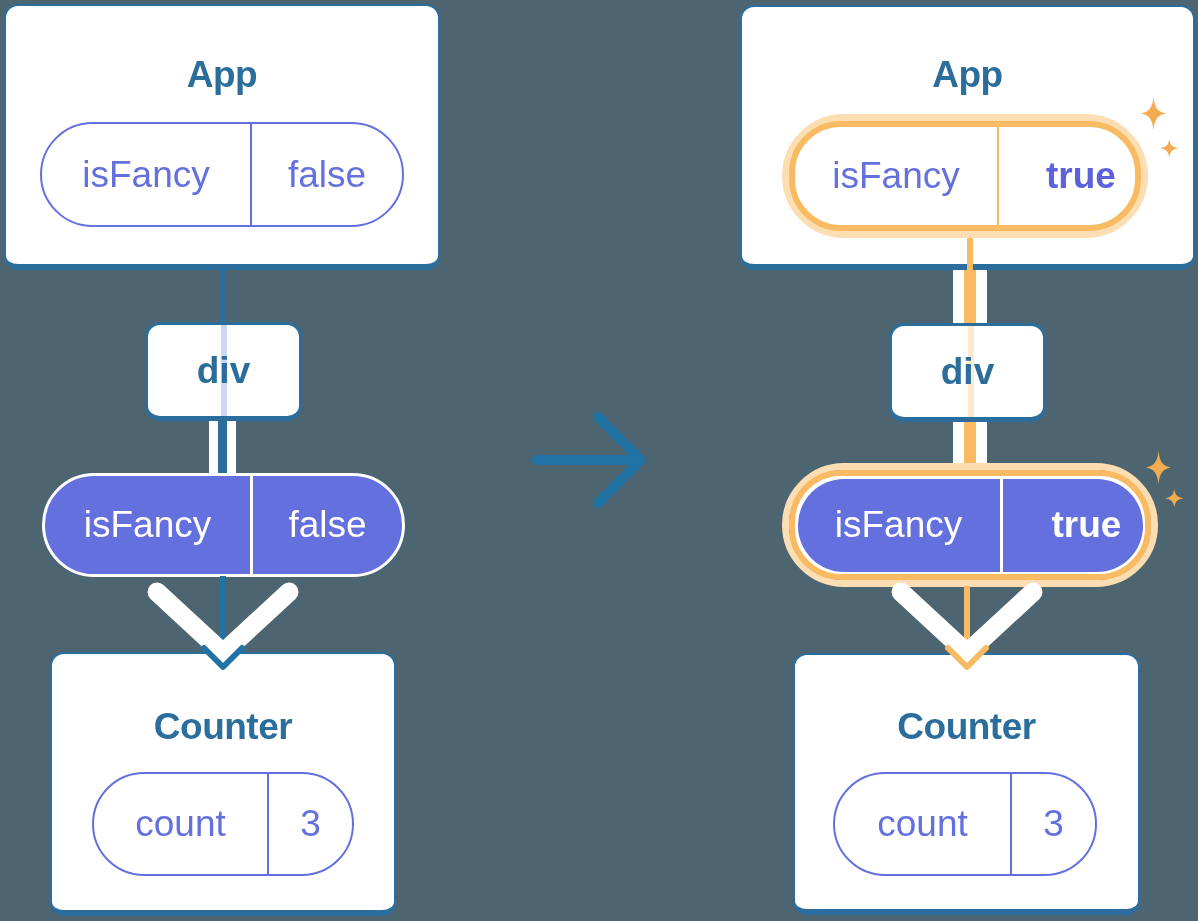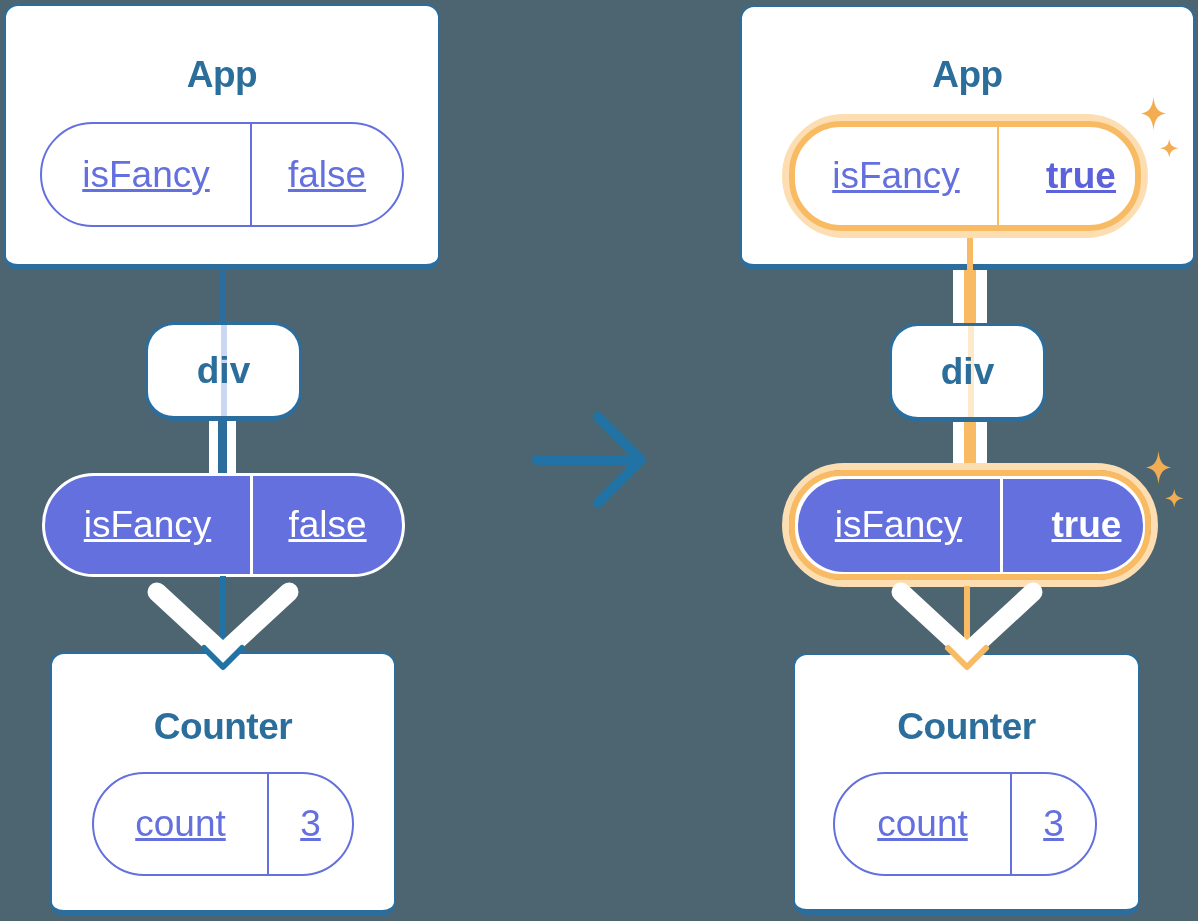--- a/index.html
+++ b/index.html
@@ -23,29 +23,29 @@
   .card{
     position:absolute;background:#fff;border:2px solid var(--blue);
     border-bottom-width:6px;border-radius:14px;z-index:2;
   }
   .card-title{
     position:absolute;left:0;right:0;text-align:center;
     color:var(--blue-text);font-size:37px;font-weight:600;letter-spacing:-.5px;
   }
   .divbox{
     position:absolute;background:#fff;border:3px solid var(--blue);
-    border-bottom-width:5px;border-radius:29px;z-index:2;
+    border-bottom-width:5px;border-radius:15px;z-index:2;
     display:flex;align-items:center;justify-content:center;text-align:center;
   }
   .divbox .passline{position:absolute;top:0;bottom:0;left:calc(50% - 3px);width:6px;}
   .divbox .divlabel{position:relative;z-index:1;color:var(--blue-text);font-size:37px;font-weight:600;}
 
   
   .pill{position:absolute;display:flex;align-items:stretch;border-radius:60px;z-index:4;font-size:37px;}
-  .cell{display:flex;align-items:center;justify-content:center;text-decoration:underline;}
+  .cell{display:flex;align-items:center;justify-content:center;}
   .cell.value{flex:1;text-align:center;}
 
   .outline-pill{background:#fff;border:2.5px solid var(--purple);color:var(--purple);}
   .outline-pill .cell.value{border-left:2.5px solid var(--purple);}
 
   .solid-pill{background:var(--purple);border:3px solid #fff;color:#fff;}
   .solid-pill .cell.value{border-left:3px solid #fff;}
 
   
   .glow{position:absolute;border:7px solid var(--halo);border-radius:62px;z-index:4;}

